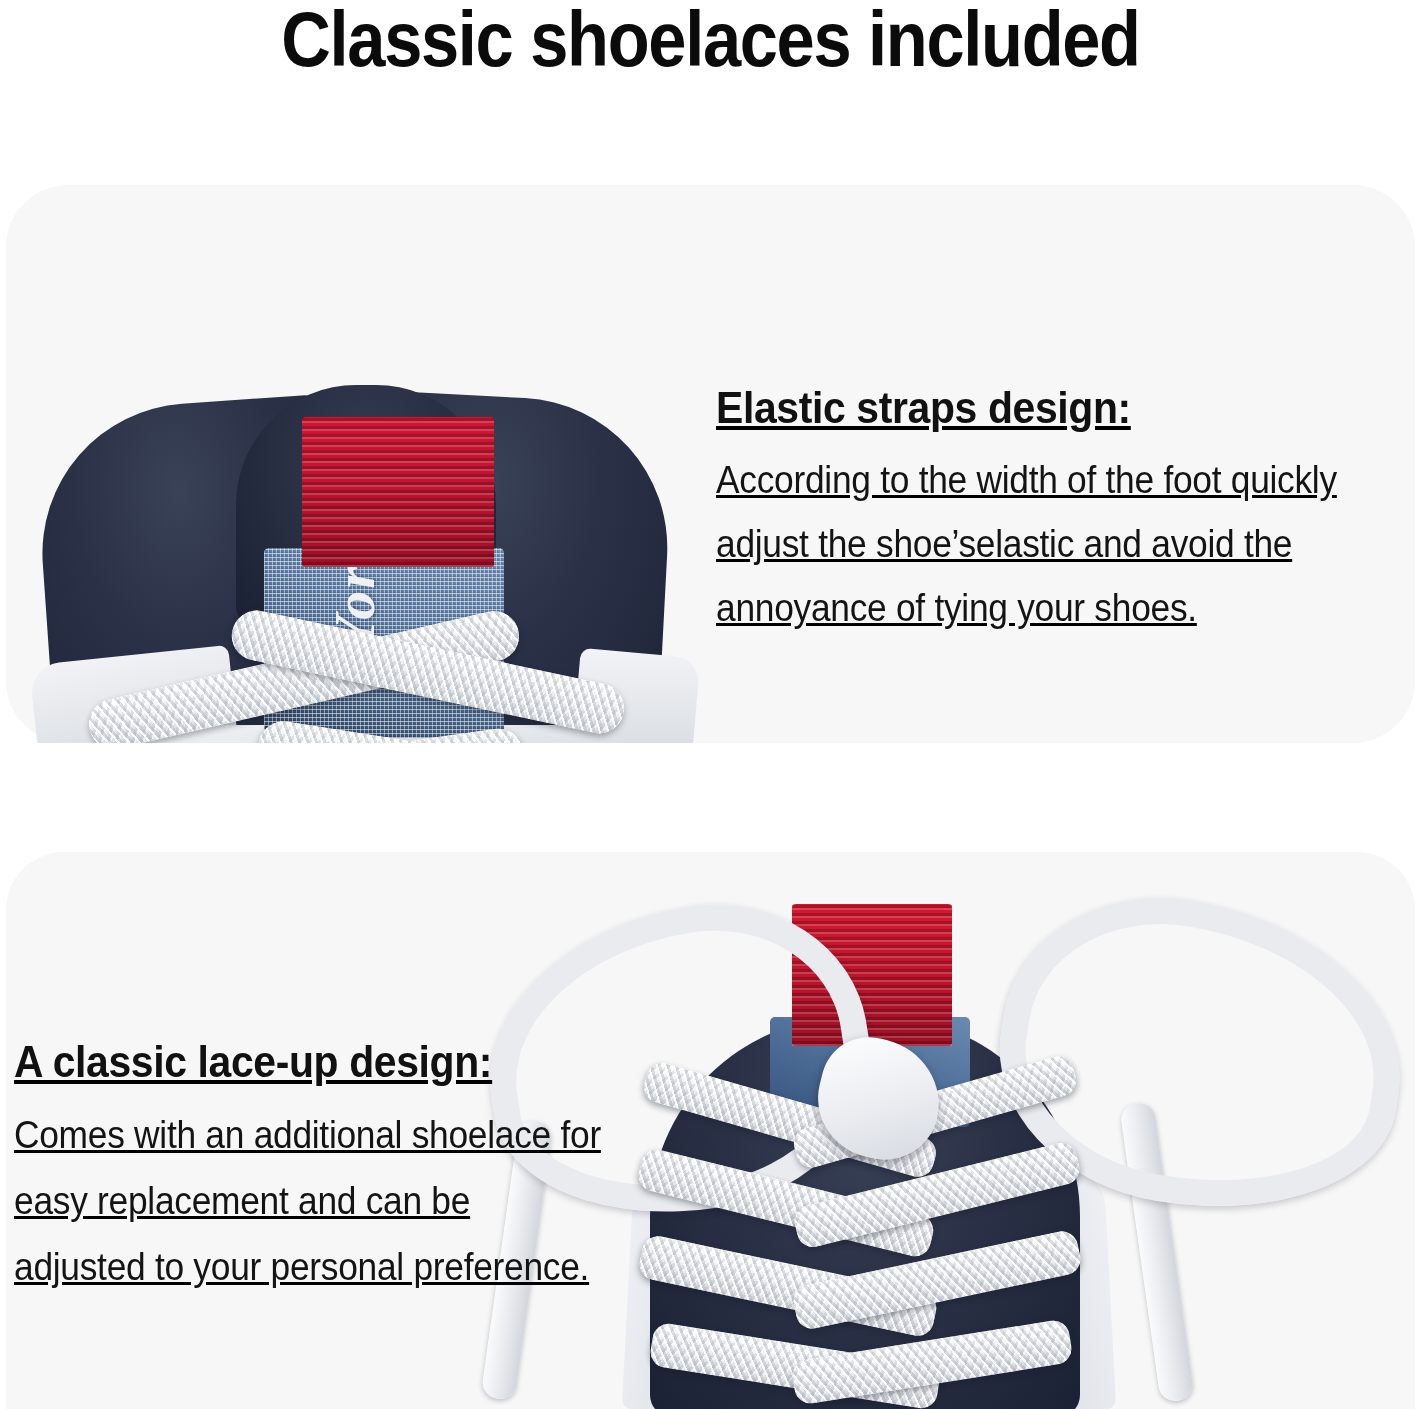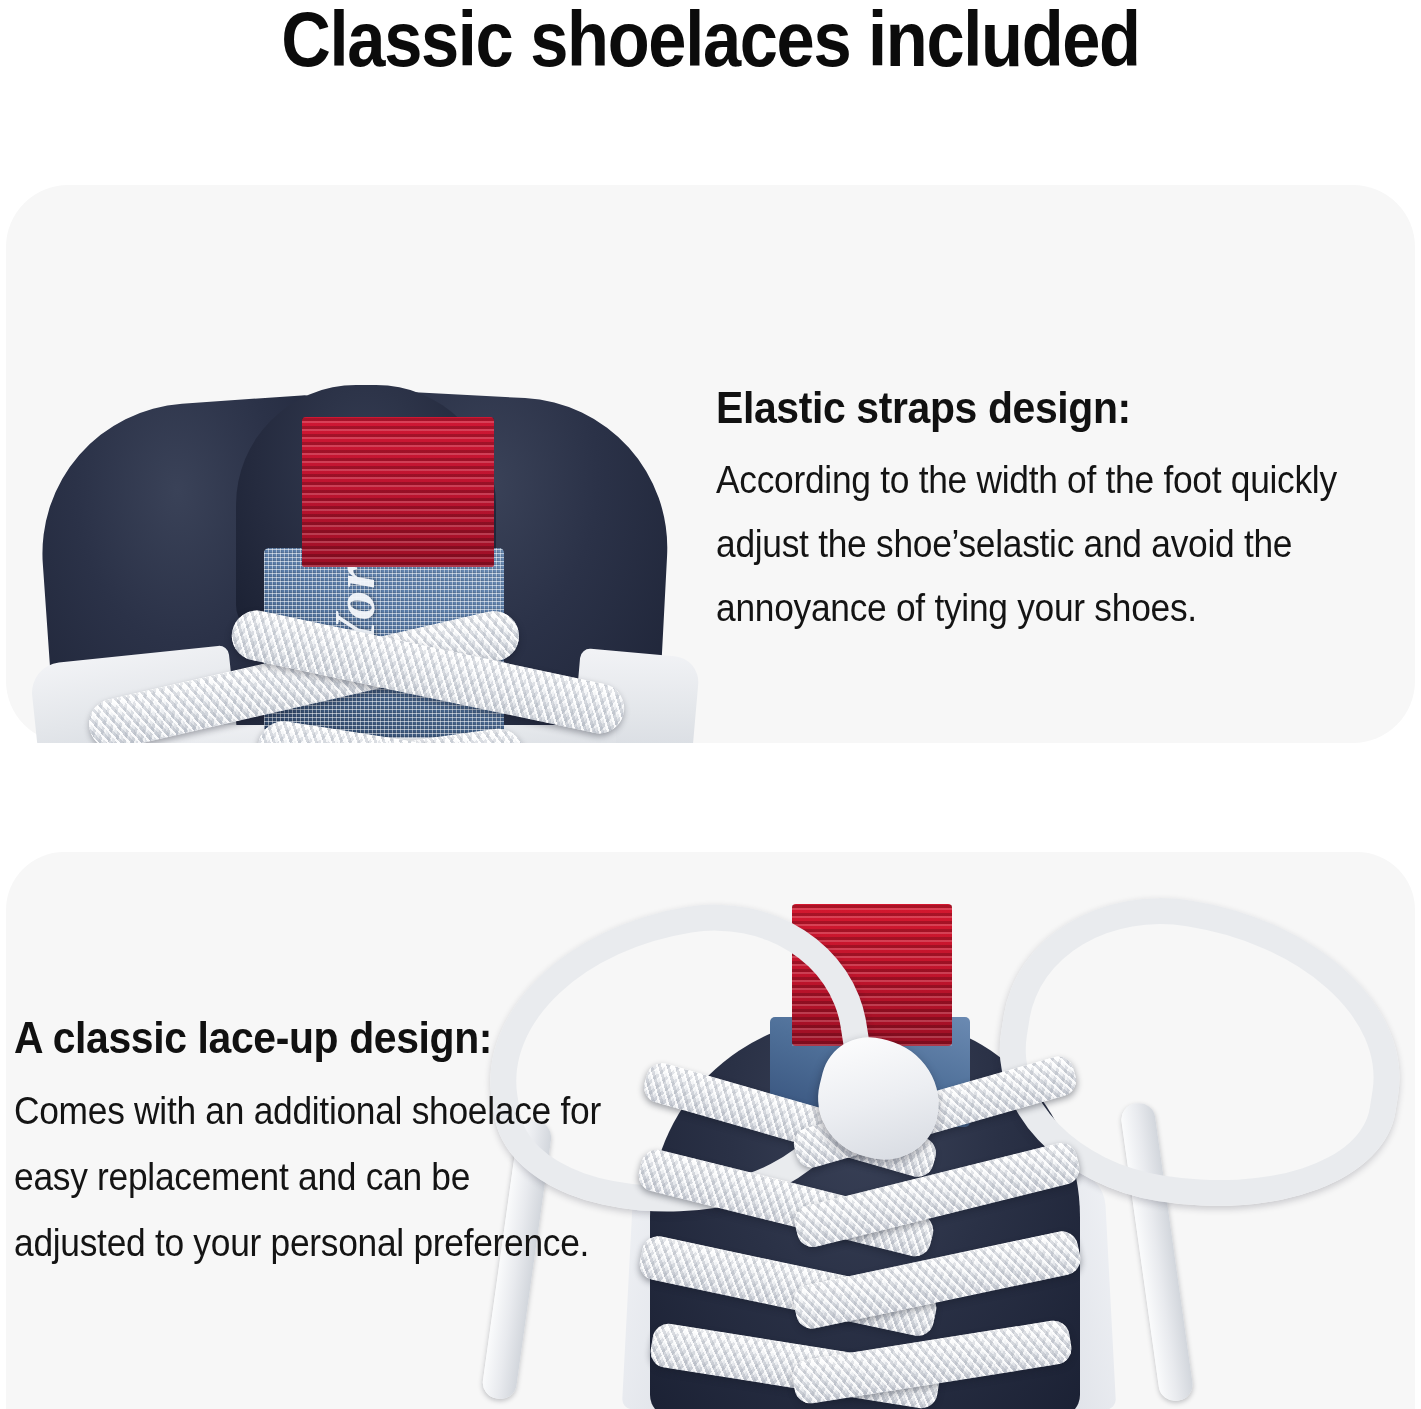--- a/index.html
+++ b/index.html
@@ -49,23 +49,23 @@
   }
   #panel-2 {
     left: 6px;
     top: 852px;
     width: 1409px;
     height: 557px;
     border-radius: 58px 58px 0 0;
   }
 
   
-  .text-block { position: absolute; z-index: 40; }
+  .text-block { position: absolute; z-index: 40; text-decoration: underline; }
   #text-block-1 { left: 716px; top: 382px; width: 700px; }
-  #text-block-2 { left: 14px;  top: 1012px; width: 640px; }
+  #text-block-2 { left: 14px;  top: 1036px; width: 640px; }
 
   .feature-heading {
     font-family: "Liberation Sans", sans-serif;
     font-size: 44px;
     font-weight: 700;
     color: #111111;
     letter-spacing: -0.4px;
     line-height: 52px;
     margin: 0 0 14px 0;
     transform: scaleX(0.93);

